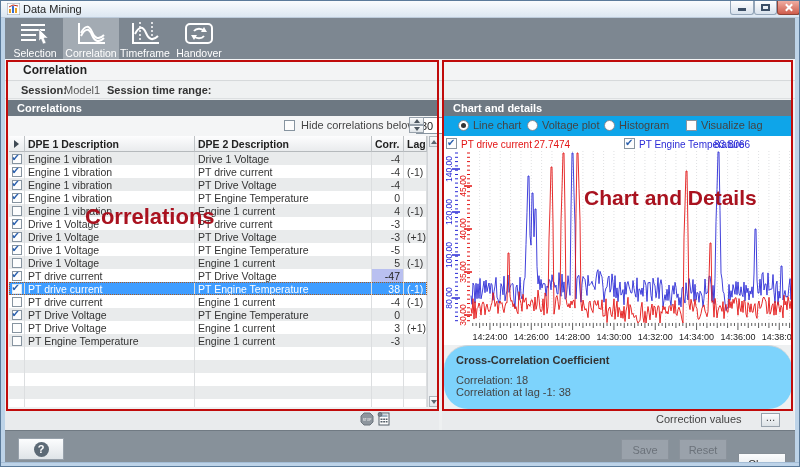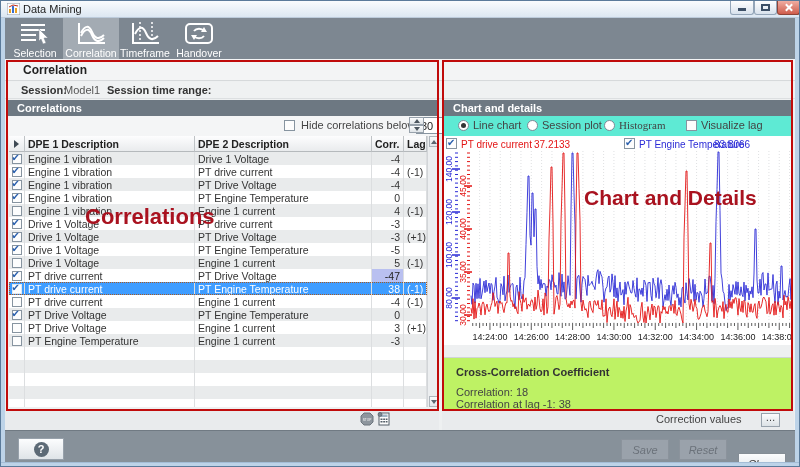--- a/index.html
+++ b/index.html
@@ -97,36 +97,36 @@
   #left-strip { position:absolute; left:4px; top:409px; width:434px; height:20px; background:#e9ebed; }
   #right-strip { position:absolute; left:441px; top:409px; width:352px; height:20px; background:#e9ebed; font-size:11px; color:#444; }
   #correction-label { position:absolute; left:214px; top:3px; }
   #correction-btn { position:absolute; left:319px; top:3px; width:19px; height:14px; background:linear-gradient(#fbfcfd,#dde2e6);
                     border:1px solid #98a2ac; display:flex; align-items:center; justify-content:center; }
   #correction-btn::after { content:"…"; font-size:10px; color:#333; margin-top:-5px; }
   #stop-icon { position:absolute; left:355px; top:2px; }
   #calc-icon { position:absolute; left:372px; top:2px; }
 
   
-  #radio-row { position:absolute; left:443px; top:115px; width:347px; height:20px; background:#5eead4; font-size:11px; color:#444; }
+  #radio-row { position:absolute; left:443px; top:115px; width:347px; height:20px; background:#0ea5e9; font-size:11px; color:#444; }
   .radio { display:inline-block; width:11px; height:11px; border:1px solid #7d8a96; border-radius:50%; background:#fff; position:relative; }
   .radio.selected::after { content:""; position:absolute; left:2px; top:2px; width:5px; height:5px; border-radius:50%; background:#333; }
   .ritem { position:absolute; top:4px; } .rlabel { position:absolute; top:3px; }
   #chart-box { position:absolute; left:443px; top:135px; width:348px; height:209px; background:#fff; }
   #legend { position:absolute; left:0; top:0; width:348px; height:15px; font-size:10px; }
   .leg-cb { position:absolute; top:2px; }
   #chart-svg { position:absolute; left:0; top:15px; }
-  #details-box { position:absolute; left:443px; top:356px; width:348px; height:64px; background:#bef264; border-top:1px solid #d0d4d7; font-size:11px; color:#444; }
+  #details-box { position:absolute; left:443px; top:344px; width:348px; height:64px; background:#7dd3fc; border-top:1px solid #d0d4d7; font-size:11px; color:#444;border-radius:24px; }
   #details-title { position:absolute; left:12px; top:8px; font-weight:bold; color:#333; }
   #details-line1 { position:absolute; left:12px; top:28px; }
   #details-line2 { position:absolute; left:12px; top:40px; }
 
   
   #footer { position:absolute; left:0; top:429px; width:800px; height:32px; background:#87919a; border-top:1px solid #707a83; }
-  .fbtn { position:absolute; top:8px; width:48px; height:21px; font-size:11px; display:flex; align-items:center; justify-content:center;font-style:italic; }
+  .fbtn { position:absolute; top:8px; width:48px; height:21px; font-size:11px; display:flex; align-items:center; justify-content:center; }
   .fbtn.disabled { background:#9aa2ab; border:1px solid #8b939c; color:#6b727a; }
   #btn-close-dlg { background:linear-gradient(#fbfcfd,#dde2e6); border:1px solid #848d95; color:#333; }
   #btn-save { left:620px; } #btn-reset { left:678px; } #btn-close-dlg { left:737px;margin-top:14px; }
   #btn-help { position:absolute; left:17px; top:7px; width:46px; height:22px; background:linear-gradient(#fcfdfe,#dfe4e8);
               border:1px solid #97a1ab; display:flex; align-items:center; justify-content:center; }
   #help-circle { width:15px; height:15px; border-radius:50%; background:#5c6a76; color:#fff; font-size:11px; font-weight:bold;
                  display:flex; align-items:center; justify-content:center; }
 
   
   .annot-rect { position:absolute; border:2px solid #c00b0b; pointer-events:none; z-index:50; }
@@ -443,31 +443,31 @@
     </svg>
   </div>
 
   <div id="chart-header" class="group-header">
     <span>Chart and details</span>
   </div>
   <div id="radio-row">
     <span class="radio selected ritem" style="left:14px;"></span>
     <span class="rlabel" style="left:29px;">Line chart</span>
     <span class="radio ritem" style="left:83px;"></span>
-    <span class="rlabel" style="left:98px;">Session plot</span>
+    <span class="rlabel" style="left:98px;">Voltage plot</span>
     <span class="radio ritem" style="left:160px;"></span>
-    <span class="rlabel" style="left:175px;font-family:Liberation Serif, serif;">Histogram</span>
+    <span class="rlabel" style="left:175px;">Histogram</span>
     <span class="cb ritem" style="left:242px;"></span>
     <span class="rlabel" style="left:257px;">Visualize lag</span>
   </div>
   <div id="chart-box">
     <div id="legend">
       <span class="cb checked leg-cb" style="left:2px;"></span>
       <span class="abs" style="left:17px;top:3px;color:#e31414;">PT drive current</span>
-      <span class="abs" style="left:90px;top:3px;color:#e31414;">37.2133</span>
+      <span class="abs" style="left:90px;top:3px;color:#e31414;">27.7474</span>
       <span class="cb checked leg-cb" style="left:180px;"></span>
       <span class="abs" style="left:195px;top:3px;color:#2b2bd6;">PT Engine Temperature</span>
       <span class="abs" style="left:270px;top:3px;color:#2b2bd6;">83.8066</span>
     </div>
     <svg id="chart-svg" width="348" height="193" viewBox="0 0 348 193">
         <line x1="35.610416666666666" y1="0" x2="35.610416666666666" y2="172" stroke="#dfe0e2" stroke-width="1" stroke-dasharray="1,2"></line>
         <line x1="45.94291666666666" y1="0" x2="45.94291666666666" y2="172" stroke="#dfe0e2" stroke-width="1" stroke-dasharray="1,2"></line>
         <line x1="56.275416666666665" y1="0" x2="56.275416666666665" y2="172" stroke="#dfe0e2" stroke-width="1" stroke-dasharray="1,2"></line>
         <line x1="66.60791666666667" y1="0" x2="66.60791666666667" y2="172" stroke="#dfe0e2" stroke-width="1" stroke-dasharray="1,2"></line>
         <line x1="76.94041666666666" y1="0" x2="76.94041666666666" y2="172" stroke="#dfe0e2" stroke-width="1" stroke-dasharray="1,2"></line>

